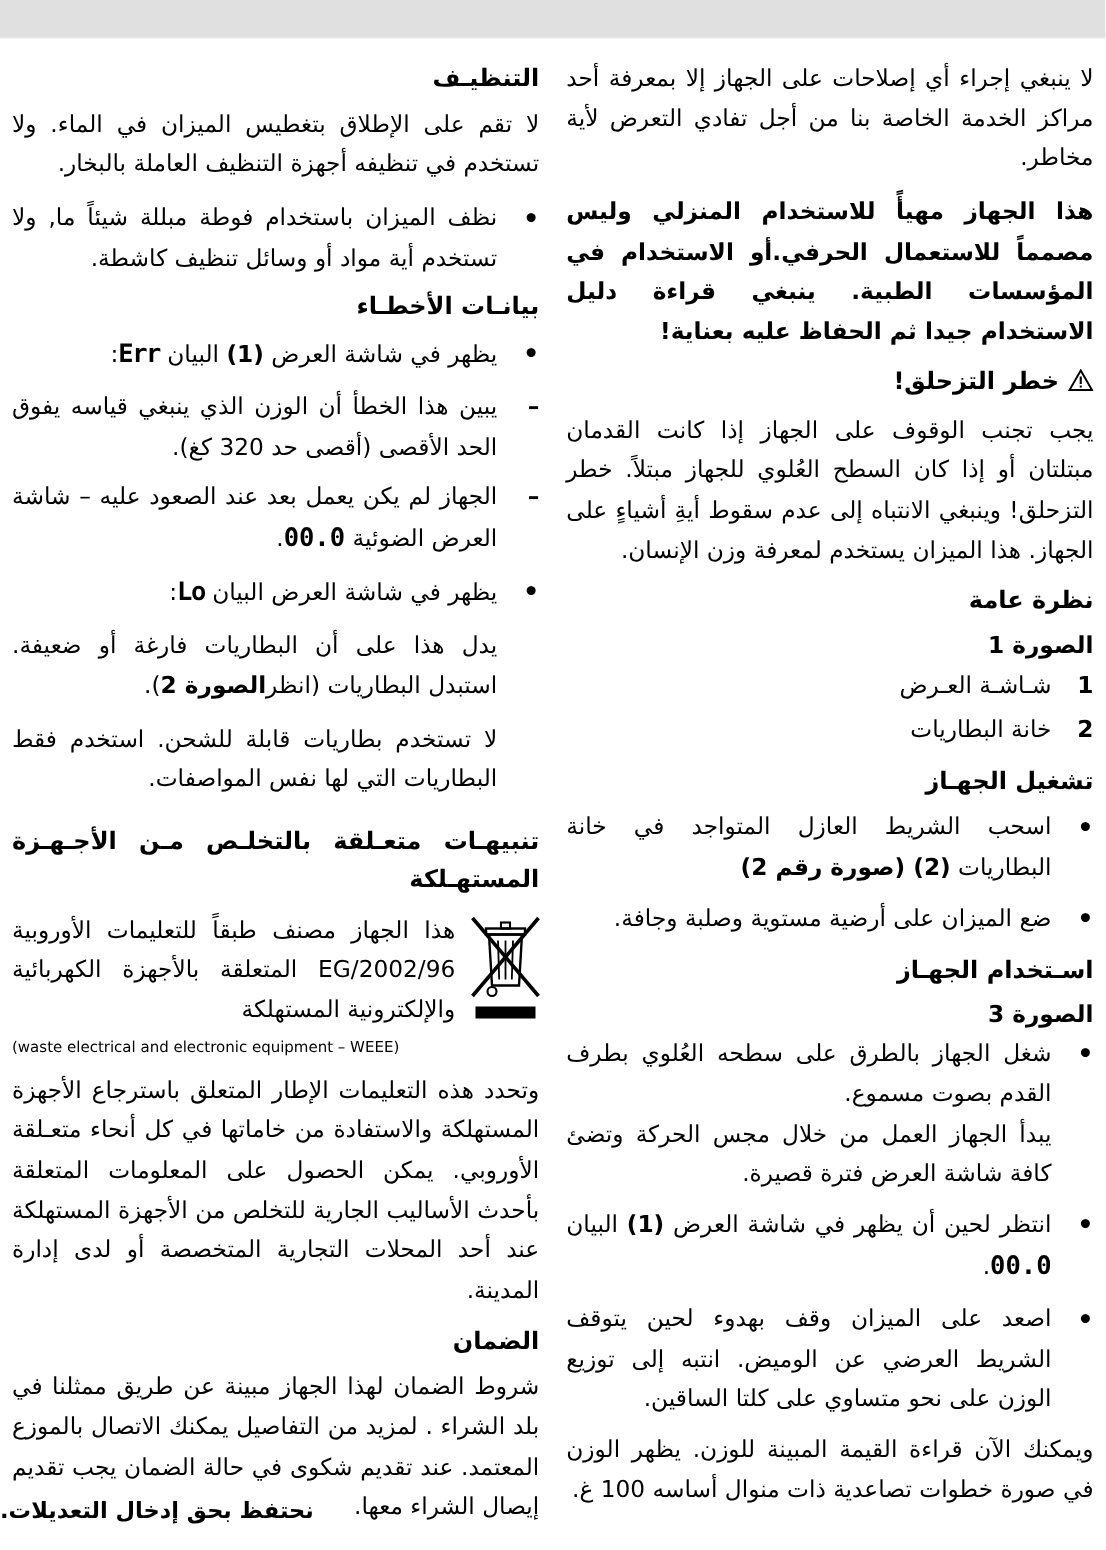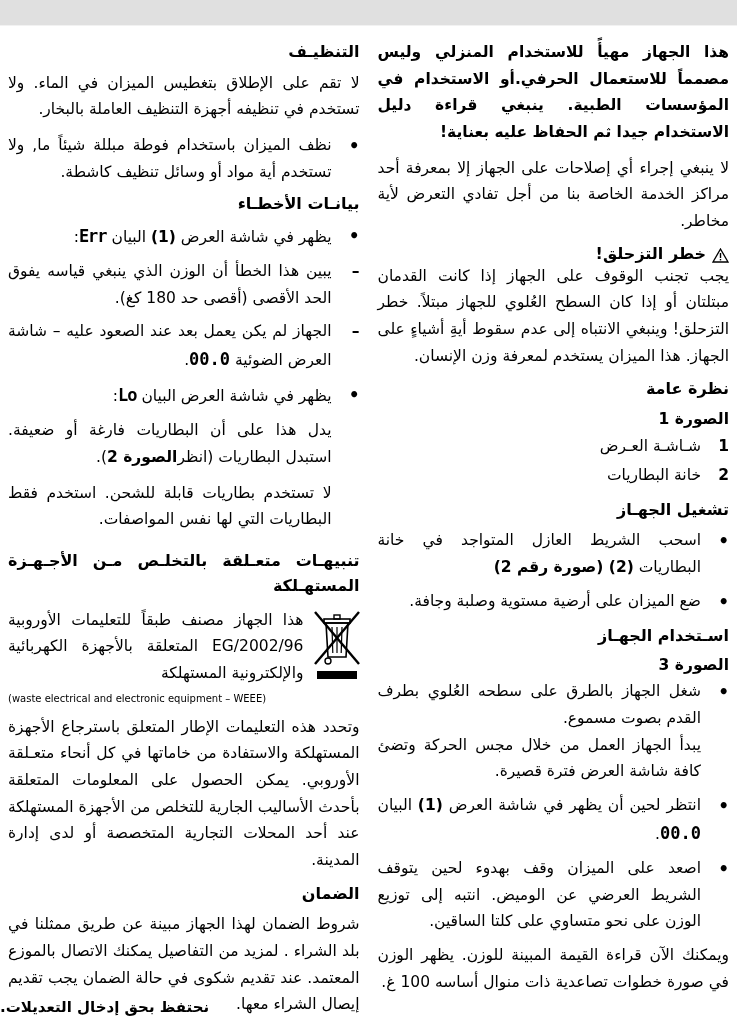--- a/index.html
+++ b/index.html
@@ -29,38 +29,38 @@
   .li.bullet .marker::before { content:"\2022"; font-size:17px; }
   .li.dash .marker::before { content:"\2013"; }
   .li .txt { flex:1 1 auto; }
   .num-row { display:flex; font-size:15.5px; line-height:1.9; }
   .num-row .num { flex:0 0 28px; font-weight:bold; }
   .lcd {
     font-family:"DejaVu Sans Mono", monospace;
     font-weight:bold; letter-spacing:-1px; font-size:17px;
     white-space:nowrap;
   }
-  .warn-title { font-size:16px; font-weight:bold; margin:4px 0 0; text-align:right; display:flex; align-items:flex-end; gap:6px; }
+  .warn-title { font-size:16px; font-weight:bold; margin:4px 0 11px; text-align:right; display:flex; align-items:center; gap:6px; }
   .warn-title svg { flex:0 0 auto; }
   .weee-wrap { overflow:hidden; margin-bottom:2px; }
   .weee-icon { float:right; margin:4px 0 0 10px; width:46px; }
   .latin-line { direction:ltr; unicode-bidi:embed; font-weight:normal; font-size:10px; margin:0 0 8px; line-height:1.5; }
   .footer { position:absolute; left:0; top:998px; font-size:15px; font-weight:bold; direction:rtl; }
 </style>
 </head>
 <body>
 
 <div class="topbar"></div>
 
 <div class="content">
 
   <div class="col">
 
+    <p class="para">لا ينبغي إجراء أي إصلاحات على الجهاز إلا بمعرفة أحد مراكز الخدمة الخاصة بنا من أجل تفادي التعرض لأية مخاطر.</p>
     <p class="para bold">هذا الجهاز مهيأً للاستخدام المنزلي وليس مصمماً للاستعمال الحرفي.أو الاستخدام في المؤسسات الطبية. ينبغي قراءة دليل الاستخدام جيدا ثم الحفاظ عليه بعناية!</p>
-    <p class="para">لا ينبغي إجراء أي إصلاحات على الجهاز إلا بمعرفة أحد مراكز الخدمة الخاصة بنا من أجل تفادي التعرض لأية مخاطر.</p>
 
     <div class="warn-title">
       <svg width="17" height="15" viewBox="0 0 17 15">
         <path d="M8.5 1 L16 14 L1 14 Z" fill="none" stroke="#000" stroke-width="1.3"></path>
         <rect x="7.8" y="5" width="1.4" height="5" fill="#000"></rect>
         <rect x="7.8" y="11" width="1.4" height="1.4" fill="#000"></rect>
       </svg>
       <span>خطر التزحلق!</span>
     </div>
     <p class="para">يجب تجنب الوقوف على الجهاز إذا كانت القدمان مبتلتان أو إذا كان السطح العُلوي للجهاز مبتلاً. خطر التزحلق! وينبغي الانتباه إلى عدم سقوط أيةِ أشياءٍ على الجهاز. هذا الميزان يستخدم لمعرفة وزن الإنسان.</p>
@@ -116,21 +116,21 @@
       <span class="txt">نظف الميزان باستخدام فوطة مبللة شيئاً ما, ولا تستخدم أية مواد أو وسائل تنظيف كاشطة.</span>
     </div>
 
     <div class="heading">بيانـات الأخطـاء</div>
     <div class="li bullet">
       <span class="marker"></span>
       <span class="txt"><span>يظهر في شاشة العرض </span><span class="bold">(1)</span><span> البيان </span><span class="lcd">Err</span><span>:</span></span>
     </div>
     <div class="li dash">
       <span class="marker"></span>
-      <span class="txt">يبين هذا الخطأ أن الوزن الذي ينبغي قياسه يفوق الحد الأقصى (أقصى حد 180 كغ).</span>
+      <span class="txt">يبين هذا الخطأ أن الوزن الذي ينبغي قياسه يفوق الحد الأقصى (أقصى حد 320 كغ).</span>
     </div>
     <div class="li dash">
       <span class="marker"></span>
       <span class="txt"><span>الجهاز لم يكن يعمل بعد عند الصعود عليه – شاشة العرض الضوئية </span><span class="lcd">00.0</span><span>.</span></span>
     </div>
     <div class="li bullet">
       <span class="marker"></span>
       <span class="txt"><span>يظهر في شاشة العرض البيان </span><span class="lcd">Lo</span><span>:</span></span>
     </div>
     <p class="para indent"><span>يدل هذا على أن البطاريات فارغة أو ضعيفة. استبدل البطاريات (انظر</span><span class="bold">الصورة 2</span><span>).</span></p>

